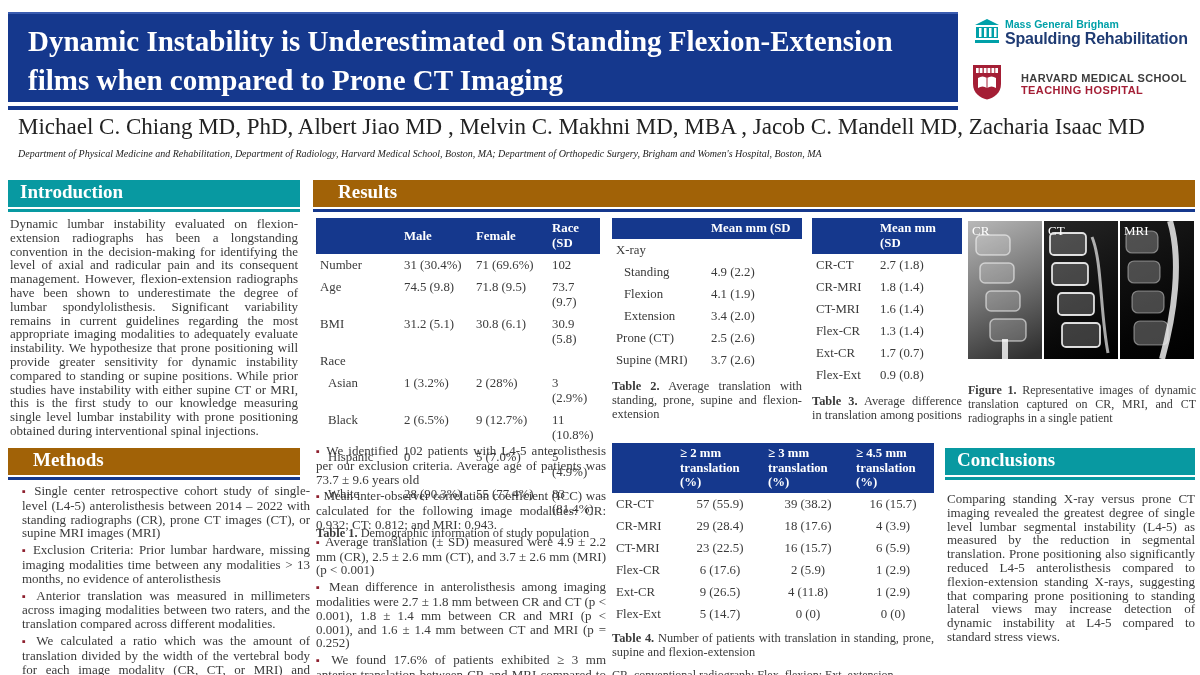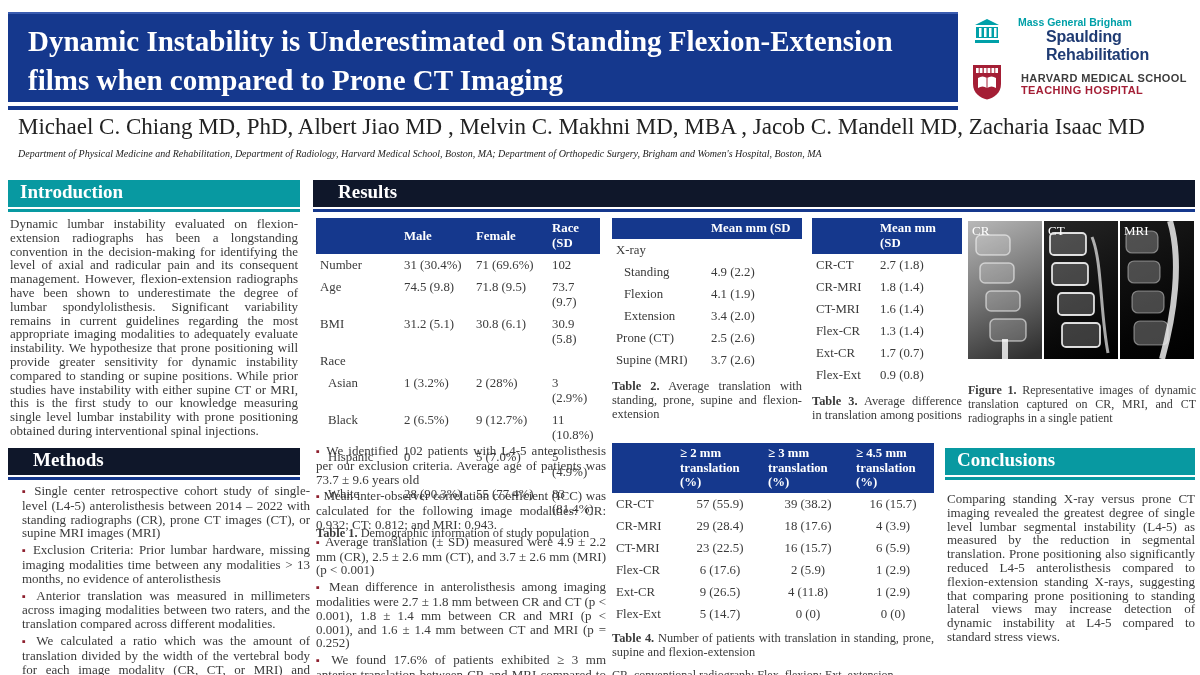--- a/index.html
+++ b/index.html
@@ -7,38 +7,38 @@
   .poster { position:relative; width:1200px; height:526px; background:#fff;
             font-family:"Liberation Serif", serif; color:#3b3b3b; }
 
   
   .banner { position:absolute; left:8px; top:12px; width:950px; height:90px;
             background:#15388d; border-top:2px solid #3a5cb0; padding:8px 0 0 20px; }
   .banner .t1, .banner .t2 { color:#fff; font-weight:bold; font-size:29px; line-height:39px; }
   .banner-underline { position:absolute; left:8px; top:106px; width:950px; height:4px; background:#15388d; }
 
   
-  .logo-spaulding { position:absolute; left:972px; top:16px; width:226px; display:flex; gap:16px; }
+  .logo-spaulding { position:absolute; left:972px; top:16px; width:226px; display:flex; align-items:center; gap:3px; }
   .logo-spaulding .txt { display:flex; flex-direction:column; }
   .logo-spaulding .org { color:#00a0a8; font-family:"Liberation Sans",sans-serif; font-size:10.5px; font-weight:bold; }
-  .logo-spaulding .name { color:#1f3b73; font-family:"Liberation Sans",sans-serif; font-size:16px; font-weight:bold; letter-spacing:-0.2px;margin-left:28px; }
+  .logo-spaulding .name { color:#1f3b73; font-family:"Liberation Sans",sans-serif; font-size:16px; font-weight:bold; letter-spacing:-0.2px; }
   .logo-harvard { position:absolute; left:972px; top:64px; width:226px; display:flex; align-items:center; gap:19px; }
   .logo-harvard .txt { display:flex; flex-direction:column; }
   .logo-harvard .l1 { color:#3d3d3d; font-family:"Liberation Sans",sans-serif; font-size:11px; font-weight:bold; letter-spacing:0.4px; }
   .logo-harvard .l2 { color:#a41e35; font-family:"Liberation Sans",sans-serif; font-size:11px; font-weight:bold; letter-spacing:0.4px; }
 
   
   .authors { position:absolute; left:18px; top:114px; width:1175px; font-size:23px; color:#222; }
   .affils  { position:absolute; left:18px; top:148px; width:1175px; font-size:10px; font-style:italic; color:#222; }
 
   
   .sec-hdr { position:absolute; height:27px; color:#fff; font-weight:bold; font-size:19px;
              padding:1px 0 0 12px; }
   .sec-hdr.teal { background:#0899a1; }
-  .sec-hdr.blue { background:#0f172a;padding-left:25px; }
+  .sec-hdr.blue { background:#a16207;padding-left:25px; }
   .sec-rule { position:absolute; height:3px; }
   .sec-rule.teal { background:#0899a1; }
   .sec-rule.blue { background:#15388d; }
 
   .hdr-intro   { left:8px;   top:180px; width:292px; }
   .rule-intro  { left:8px;   top:209px; width:292px; }
   .hdr-methods { left:8px;   top:448px; width:292px; }
   .rule-methods{ left:8px;   top:477px; width:292px; }
   .hdr-results { left:313px; top:180px; width:882px; }
   .rule-results{ left:313px; top:209px; width:882px; }

